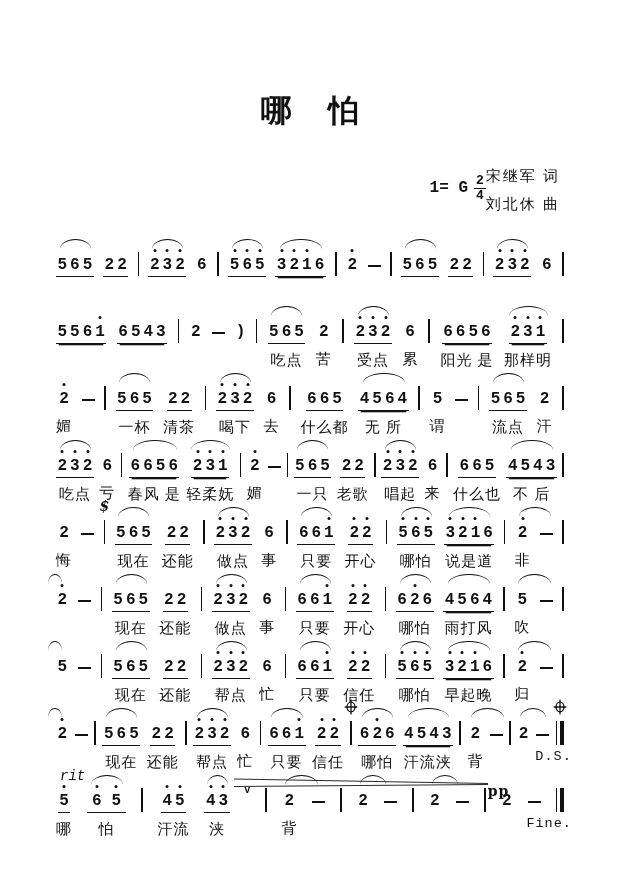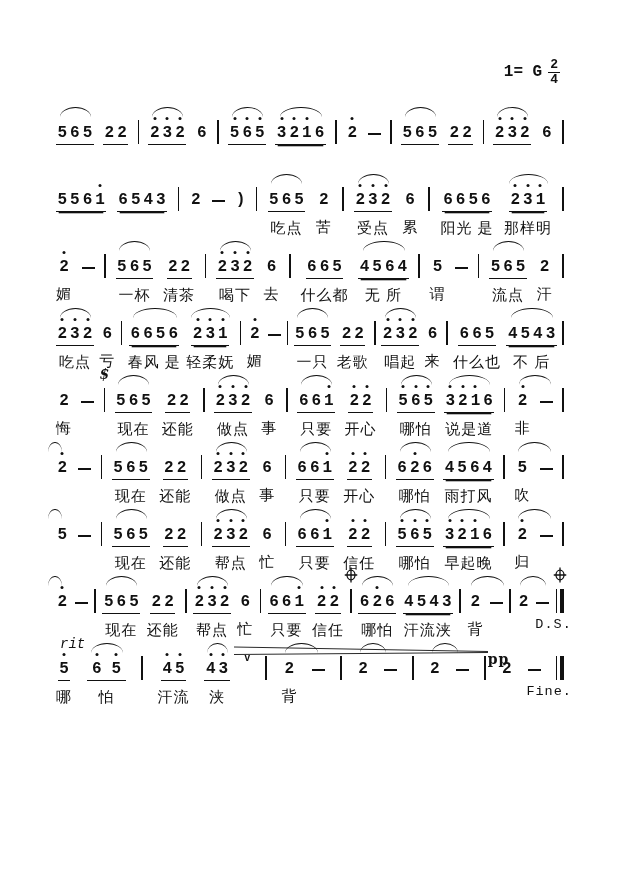--- a/index.html
+++ b/index.html
@@ -44,28 +44,33 @@
   .txtk{font-family:"Liberation Mono","DejaVu Sans Mono",monospace;font-weight:700;font-size:16px;line-height:19px;}
   .breath{font-size:10px;font-weight:700;padding-top:10px;}
   .premark{position:absolute;left:4px;top:-6px;font-family:Liberation Mono, monospace;font-style:italic;font-size:14px;}
   .dyn{position:absolute;left:85%;top:1px;font-family:"DejaVu Serif","Liberation Serif",serif;font-weight:700;font-size:14px;letter-spacing:1px;margin-top:8px;}
   .hairpin{position:absolute;left:35%;width:50%;top:4px;height:10px;}
 </style>
 </head>
 <body>
 
 <div class="page">
+  <h1 class="title">哪 怕</h1>
   <div class="hdr">
     <div class="keysig">
       <span>1= G</span>
       <span class="frac">
         <span class="fnum">2</span>
         <span class="fden">4</span>
       </span>
     </div>
+    <div class="credits">
+      <div>宋继军 词</div>
+      <div>刘北休 曲</div>
+    </div>
   </div>
   <div id="score">
       <div class="sys">
         <span class="tok">
           <span class="arcel"></span>
           <span class="nums u1">
             <span class="nd">5</span>
             <span class="nd">6</span>
             <span class="nd">5</span>
           </span>

